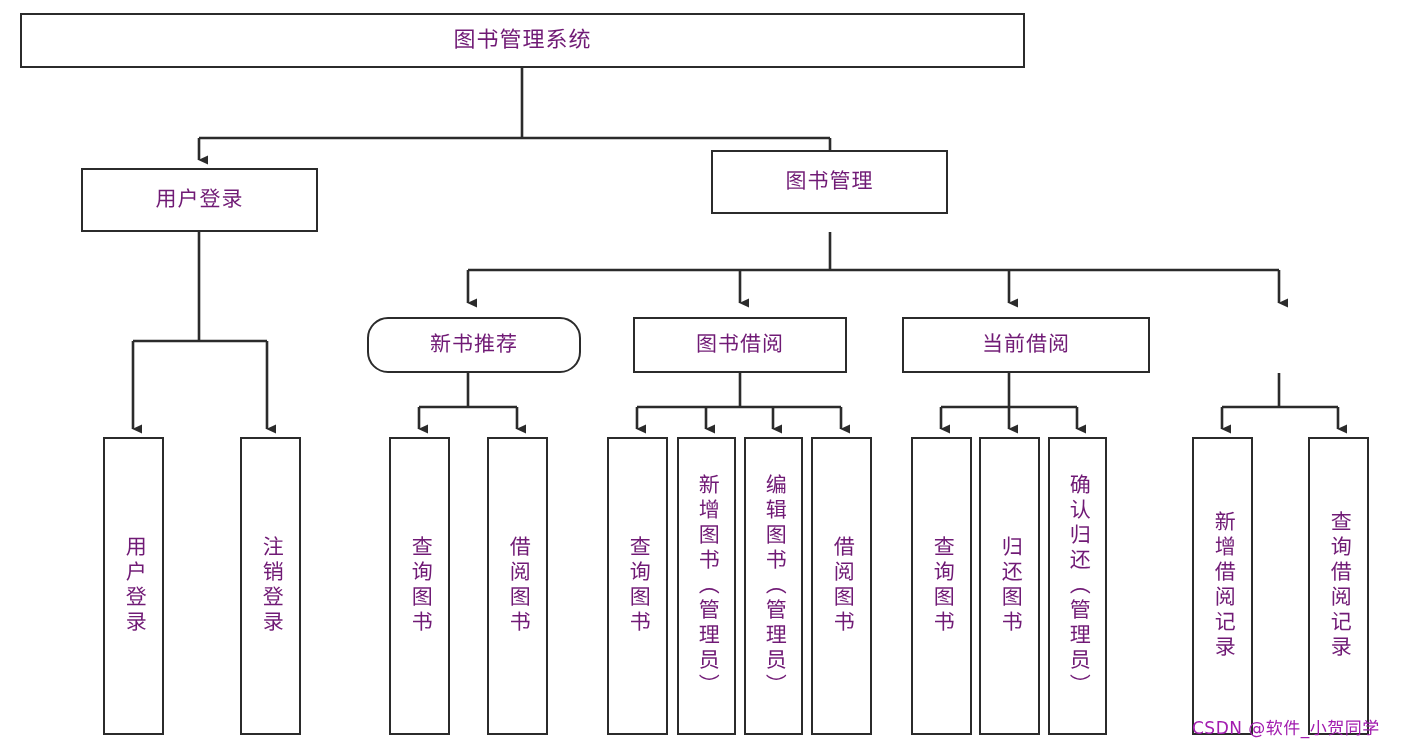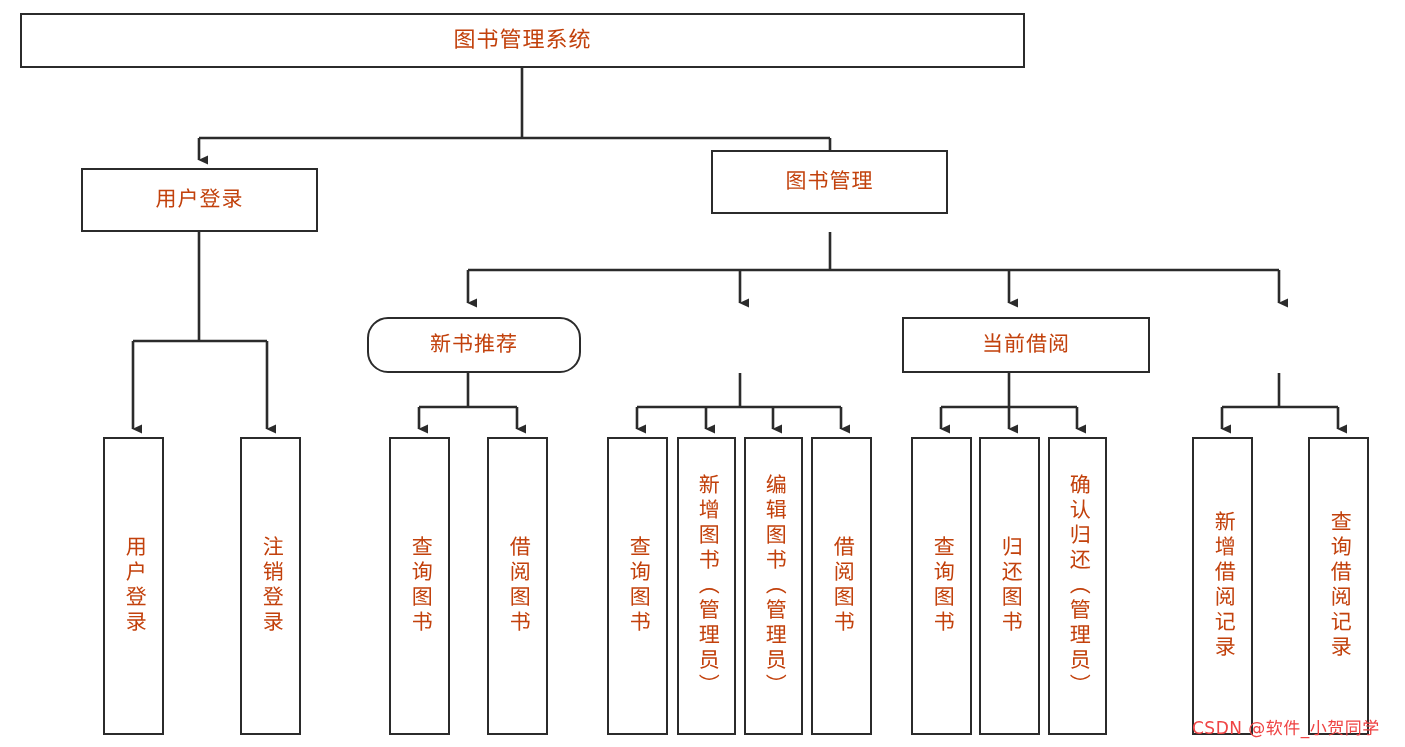--- a/index.html
+++ b/index.html
@@ -27,21 +27,21 @@
     pointer-events: none;
   }
   .node {
     position: absolute;
     box-sizing: border-box;
     background: #ffffff;
     border: 2px solid #2b2b2b;
     display: flex;
     align-items: center;
     justify-content: center;
-    color: #c2410c;
+    color: #701a75;
   }
   .node .node-label {
     display: block;
     text-align: center;
     line-height: 1.12;
     white-space: nowrap;
   }
   
   .node.horiz .node-label {
     font-size: 21px;
@@ -63,21 +63,21 @@
     line-height: 1.30;
     letter-spacing: 4px;
     white-space: nowrap;
     max-height: 272px;
   }
   .watermark {
     position: absolute;
     left: 1192px;
     top: 714px;
     font-size: 17px;
-    color: #ef4444;
+    color: #a21caf;
     white-space: nowrap;
     letter-spacing: 0.5px;
     font-family: "DejaVu Sans", "Liberation Sans", sans-serif;
   }
 </style>
 </head>
 <body>
 
 <div id="diagram-root">
 
@@ -141,20 +141,23 @@
   </div>
 
   <div class="node horiz" style="left:711px; top:150px; width:237px; height:64px;">
     <span class="node-label">图书管理</span>
   </div>
 
   <div class="node horiz" style="left:367px; top:317px; width:214px; height:56px;border-radius:21px;">
     <span class="node-label">新书推荐</span>
   </div>
 
+  <div class="node horiz" style="left:633px; top:317px; width:214px; height:56px;">
+    <span class="node-label">图书借阅</span>
+  </div>
 
   <div class="node horiz" style="left:902px; top:317px; width:248px; height:56px;">
     <span class="node-label">当前借阅</span>
   </div>
 
 
   <div class="node vert" style="left:103px; top:437px; width:61px; height:298px;">
     <span class="node-label">用户登录</span>
   </div>
 

